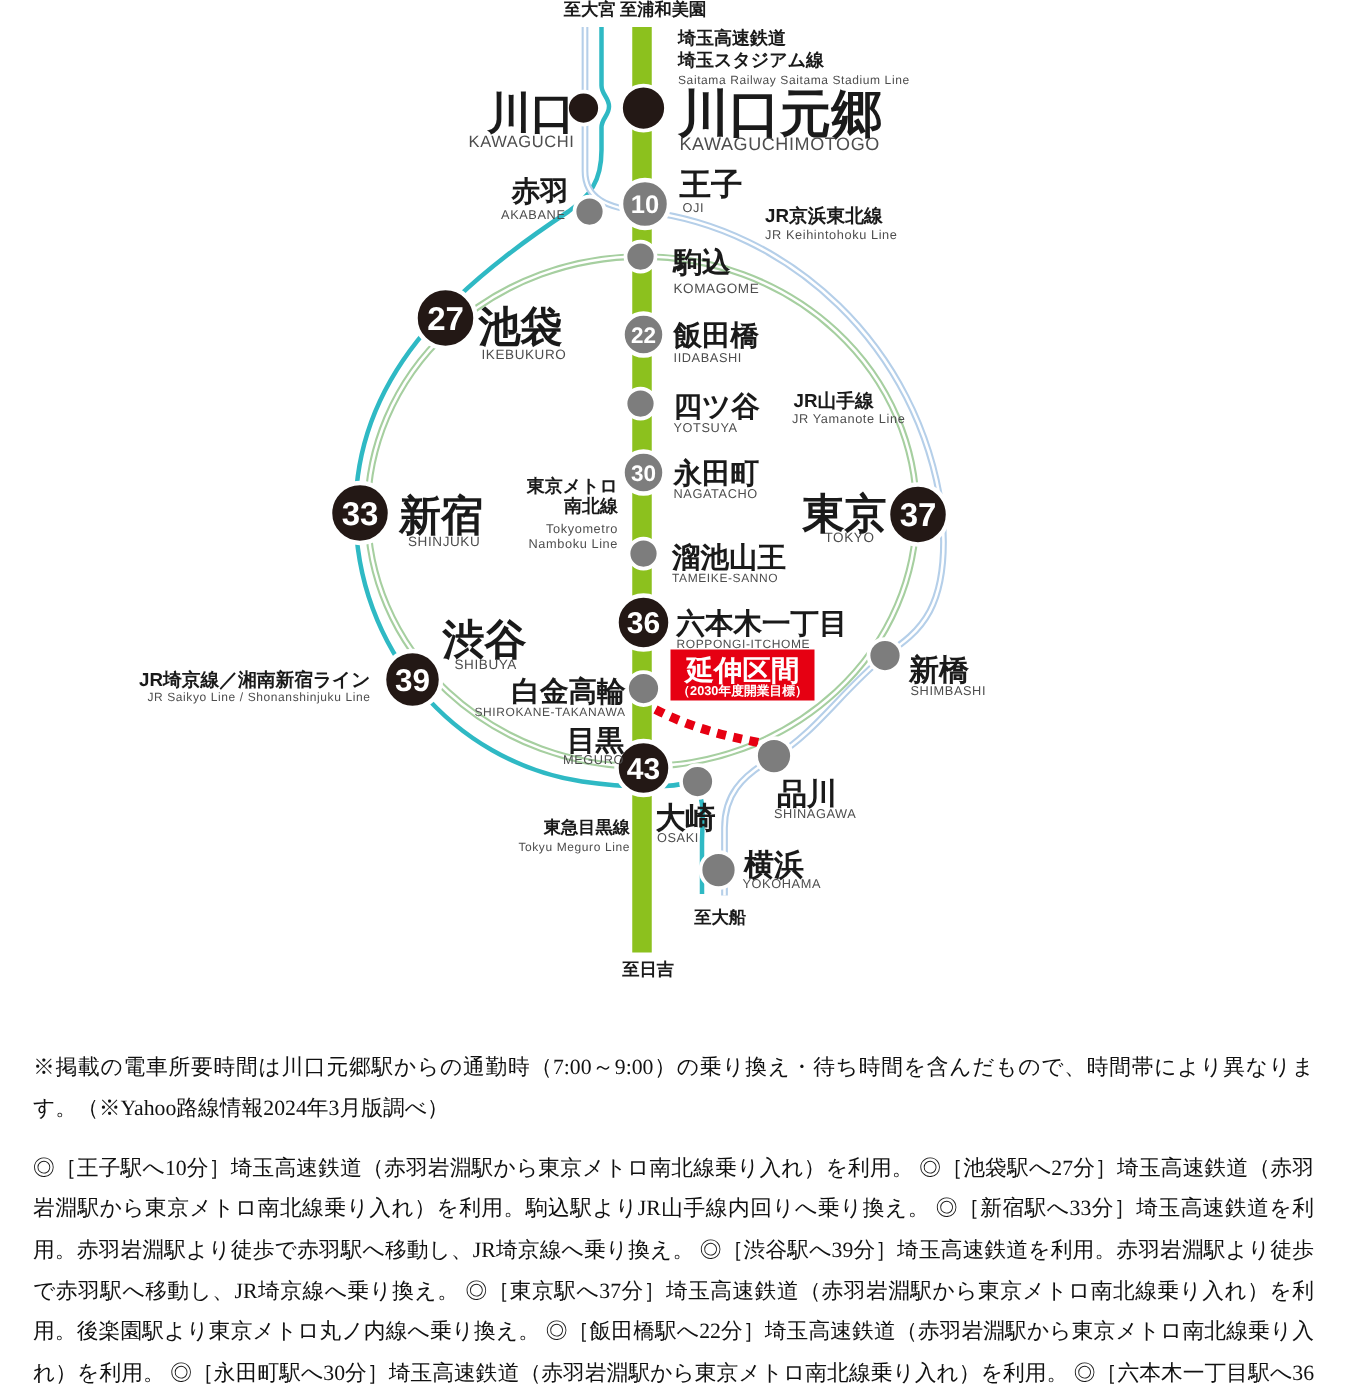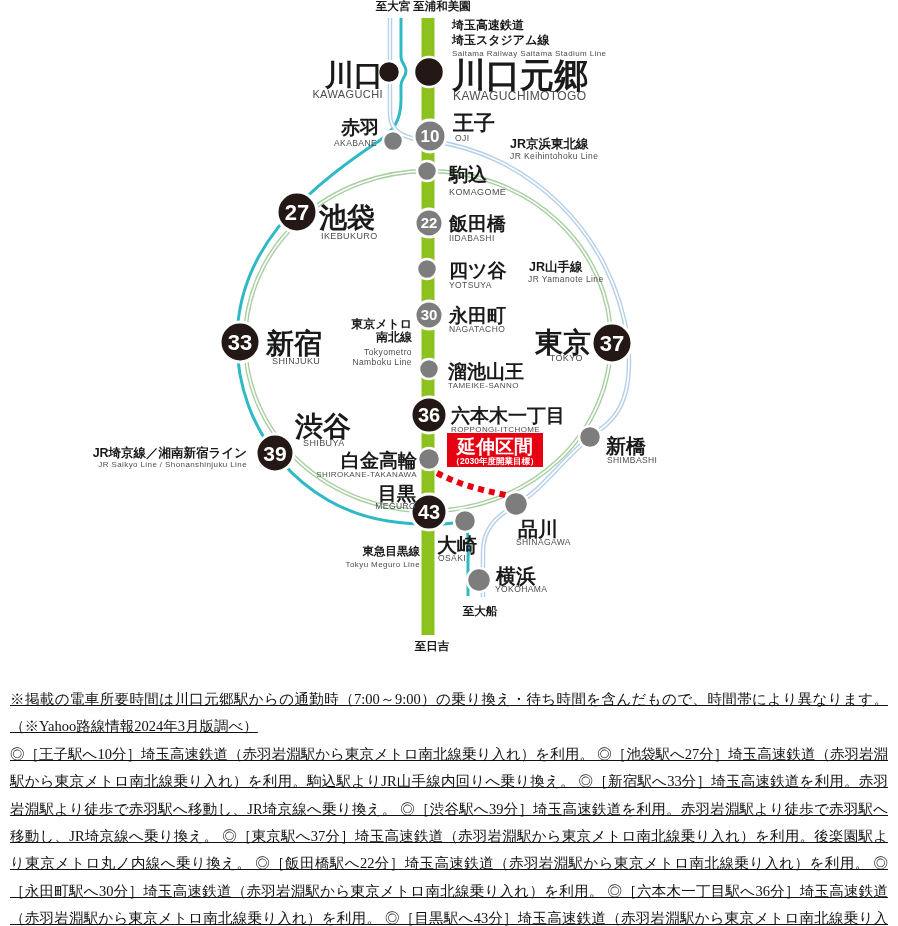--- a/index.html
+++ b/index.html
@@ -3,21 +3,21 @@
 <meta charset="utf-8">
 <style>
   html,body{margin:0;padding:0;background:#ffffff;}
   .page{width:898px;height:926px;background:#fff;overflow:hidden;position:relative;
         font-family:"Liberation Sans",sans-serif;}
   svg text{font-family:"Liberation Sans",sans-serif;}
   svg .en{letter-spacing:.4px;}
   .notes{padding:2px 10px 0 10px;color:#111;
          font-family:"Liberation Serif",serif;
          font-size:14.5px;line-height:27.4px;text-align:justify;}
-  .notes p{margin:0;text-decoration:underline;}
+  .notes p{margin:12px;}
 </style>
 </head>
 <body>
 
 <div class="page">
   <svg id="route-map" width="898" height="680" viewBox="0 0 898 680" xmlns="http://www.w3.org/2000/svg">
       <path d="M 401 18 L 401 57 C 401 63 406 65 406 71 C 406 77 401 79 401 85 L 401 100 C 401 121 393 131 379 141 C 300 193 237 252 237 341 C 237 432 302 508 388 521 C 416 525 446 526 462 521 C 471 533 468 546 468 563 L 468 596" fill="none" stroke="#2fb9c4" stroke-width="3"></path>
       <path d="M 390 18 L 390 114 C 390 132 404 139 430 141 C 525 152 613 230 628 341 C 634 406 613 421 590 437 C 561 461 544 488 516 505 C 493 518 483 531 483 552 L 483 597" fill="none" stroke="#b5cfe9" stroke-width="4.5"></path>
       <path d="M 390 18 L 390 114 C 390 132 404 139 430 141 C 525 152 613 230 628 341 C 634 406 613 421 590 437 C 561 461 544 488 516 505 C 493 518 483 531 483 552 L 483 597" fill="none" stroke="#ffffff" stroke-width="1.71"></path>
       <path d="M 245 341 a 183 170 0 1 0 366 0 a 183 170 0 1 0 -366 0" fill="none" stroke="#a6cfa0" stroke-width="4.5"></path>

